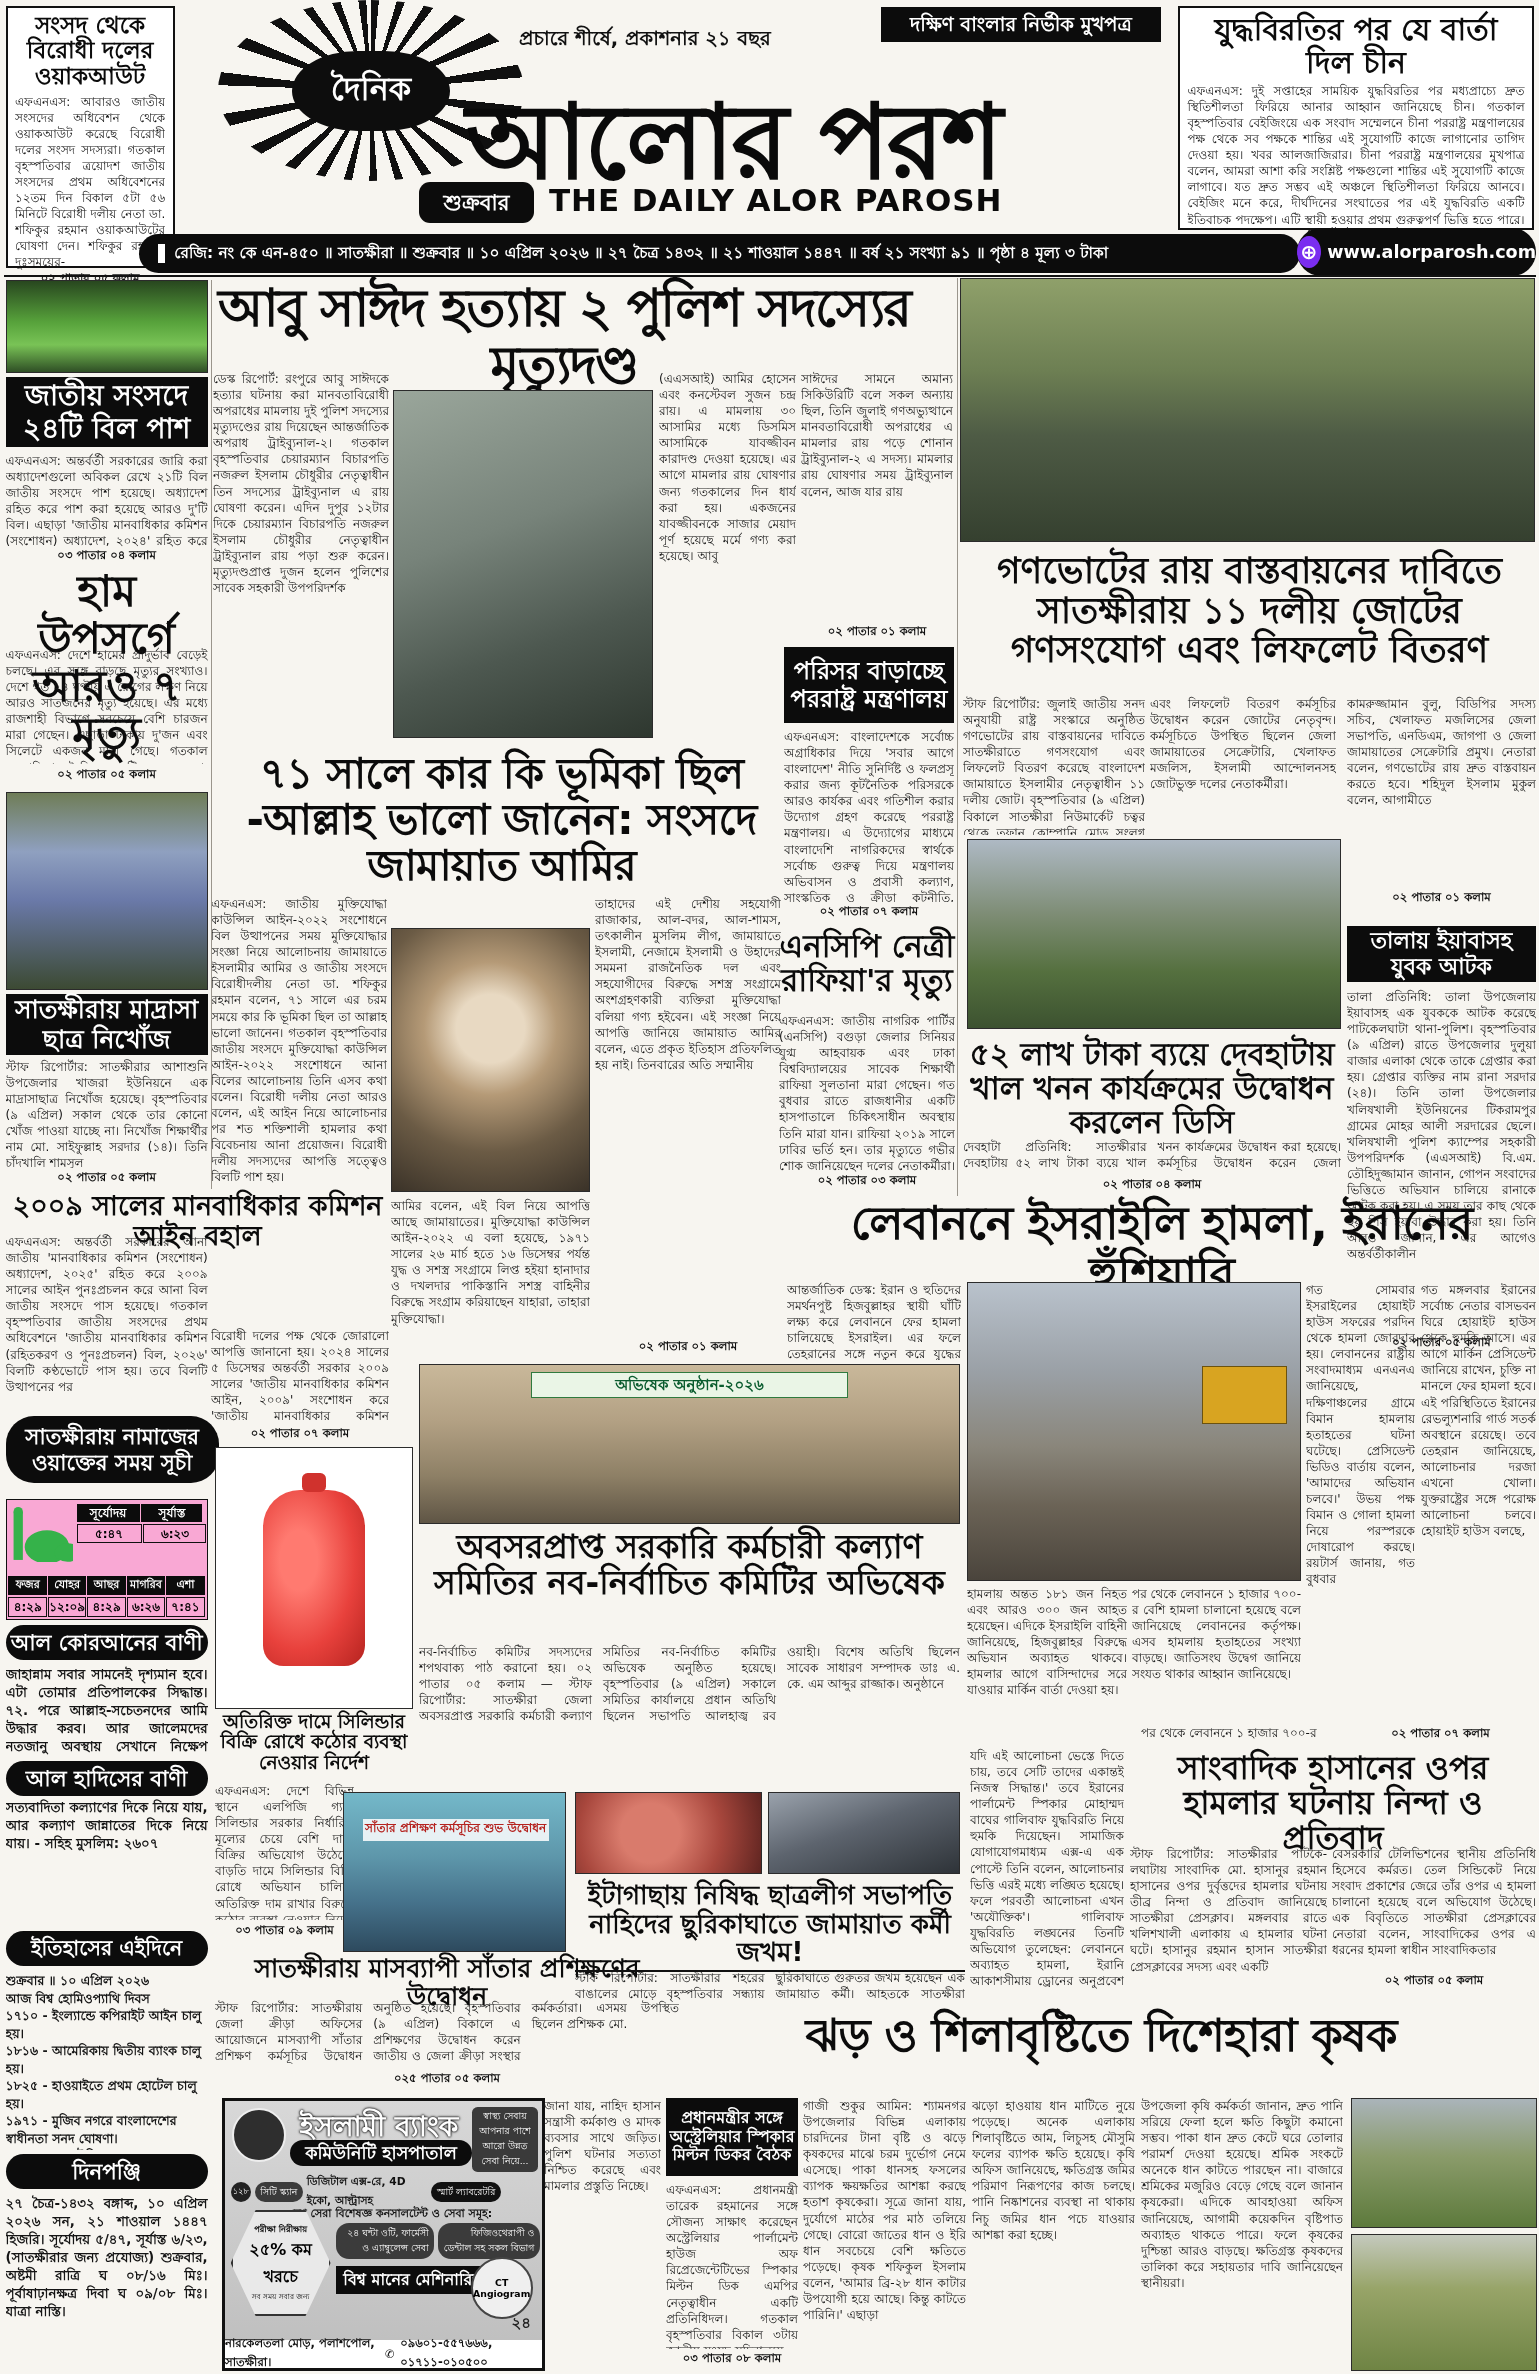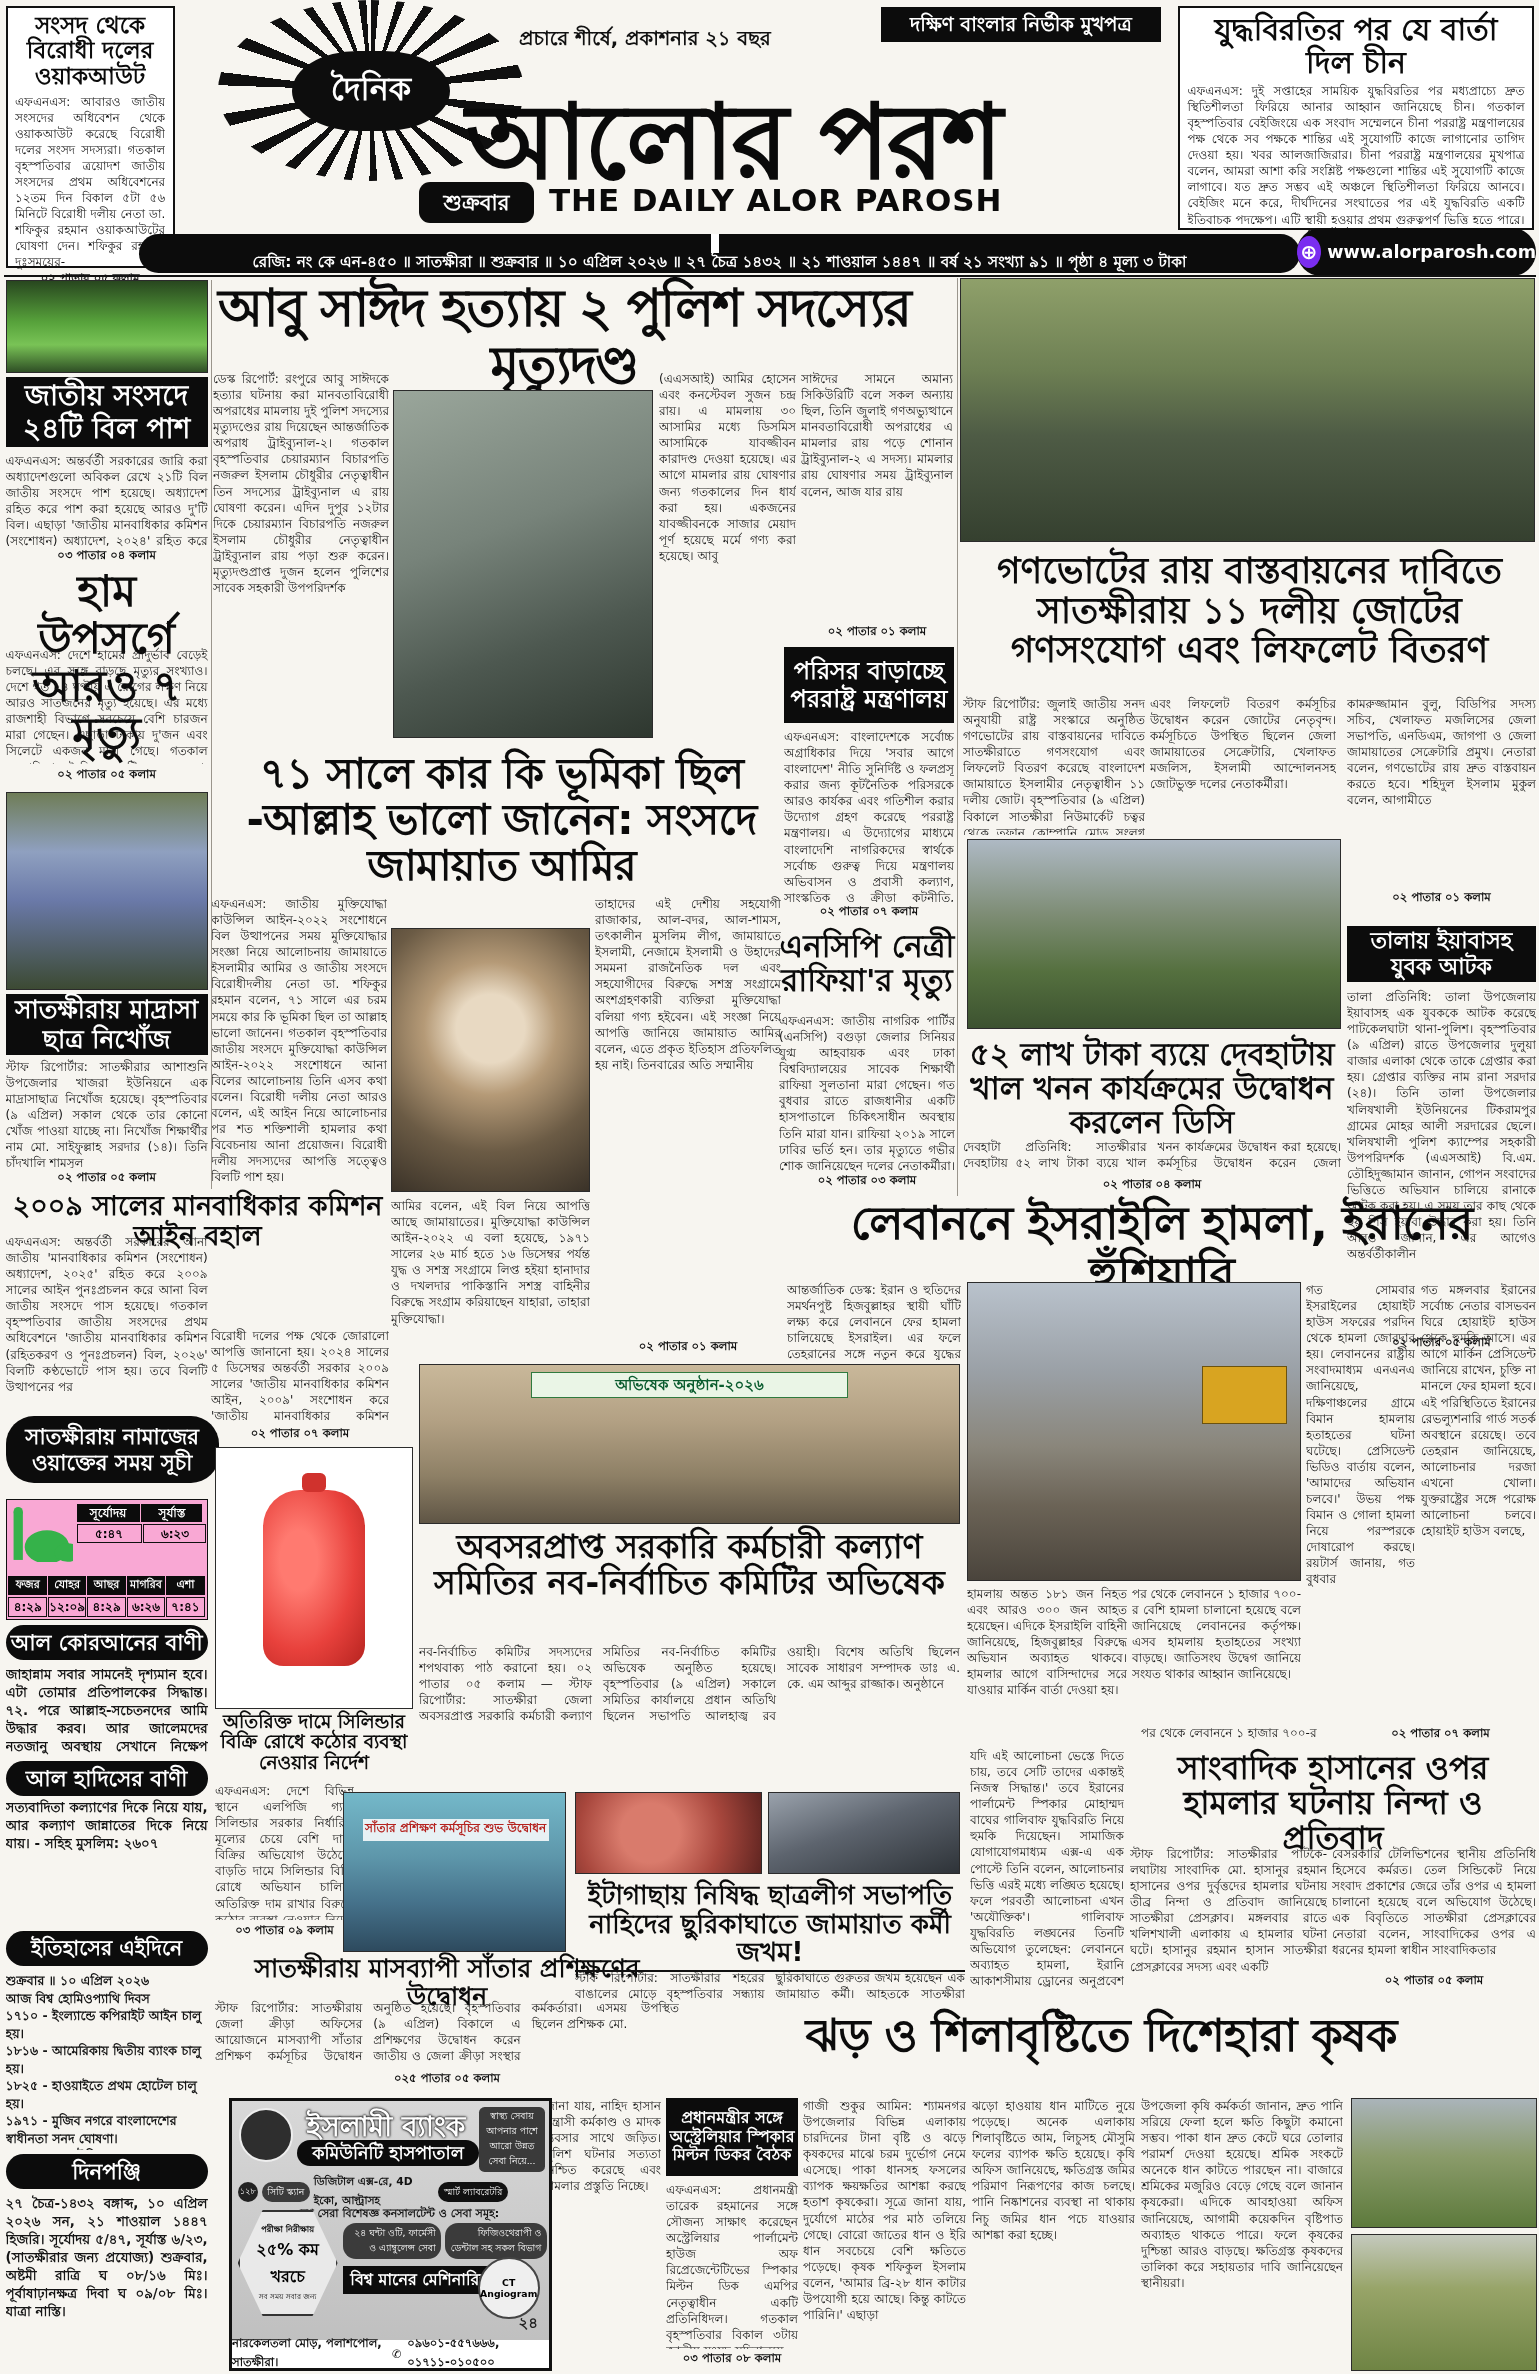--- a/index.html
+++ b/index.html
@@ -45,21 +45,21 @@
   <div class="abs" style="left:549px;top:182px;width:538px;font-size:31px;font-weight:900;color:#0a0a0a;letter-spacing:0.9px;">THE DAILY ALOR PAROSH</div>
 
   <div class="abs wb" style="left:881px;top:7.4px;width:280px;height:35px;font-size:19.5px;">দক্ষিণ বাংলার নির্ভীক মুখপত্র</div>
 
   <div class="abs box" style="left:1178px;top:5.6px;width:356px;height:224px;border-width:2.8px;">
     <div class="hl" style="font-size:30px;">যুদ্ধবিরতির পর যে বার্তা দিল চীন</div>
     <div class="b" style="margin-top:3.7px;height:141px;font-size:12px;">এফএনএস: দুই সপ্তাহের সাময়িক যুদ্ধবিরতির পর মধ্যপ্রাচ্যে দ্রুত স্থিতিশীলতা ফিরিয়ে আনার আহ্বান জানিয়েছে চীন। গতকাল বৃহস্পতিবার বেইজিংয়ে এক সংবাদ সম্মেলনে চীনা পররাষ্ট্র মন্ত্রণালয়ের পক্ষ থেকে সব পক্ষকে শান্তির এই সুযোগটি কাজে লাগানোর তাগিদ দেওয়া হয়। খবর আলজাজিরার। চীনা পররাষ্ট্র মন্ত্রণালয়ের মুখপাত্র বলেন, আমরা আশা করি সংশ্লিষ্ট পক্ষগুলো শান্তির এই সুযোগটি কাজে লাগাবে। যত দ্রুত সম্ভব এই অঞ্চলে স্থিতিশীলতা ফিরিয়ে আনবে। বেইজিং মনে করে, দীর্ঘদিনের সংঘাতের পর এই যুদ্ধবিরতি একটি ইতিবাচক পদক্ষেপ। এটি স্থায়ী হওয়ার প্রথম গুরুত্বপূর্ণ ভিত্তি হতে পারে। এ বিষয়ে সব পক্ষকে এক ------</div>
     <div class="more">০২ পাতার ০১ কলাম</div>
   </div>
 
-  <div class="abs wb pill" style="left:139px;top:234px;width:1161px;height:39px;font-size:15.3px;justify-content:flex-start;padding:0 18.6px;box-sizing:border-box;flex-direction:column;">
+  <div class="abs wb pill" style="left:139px;top:234px;width:1161px;height:39px;font-size:15.3px;justify-content:flex-start;padding:0 18.6px;box-sizing:border-box;">
     <span style="background:#fff;width:7.4px;height:18.6px;display:inline-block;margin-right:9.3px;"></span>
     <span>রেজি: নং কে এন-৪৫০ ॥ সাতক্ষীরা ॥ শুক্রবার ॥ ১০ এপ্রিল ২০২৬ ॥ ২৭ চৈত্র ১৪৩২ ॥ ২১ শাওয়াল ১৪৪৭ ॥ বর্ষ ২১  সংখ্যা ৯১ ॥ পৃষ্ঠা ৪  মূল্য ৩ টাকা</span>
   </div>
   <div class="abs wb pill" style="left:1297px;top:228px;width:239px;height:48px;font-size:17.6px;gap:6.5px;">
     <span style="width:32px;height:32px;border-radius:50%;background:#7a2df0;display:flex;align-items:center;justify-content:center;font-size:20.4px;">⊕</span>
     <span>www.alorparosh.com</span>
   </div>
   <div class="hr" style="left:3.7px;top:275px;width:1532px;height:1.9px;"></div>
 
   <div class="abs hl" style="left:172px;top:280px;width:784px;font-size:52px;letter-spacing:-1.9px;">আবু সাঈদ হত্যায় ২ পুলিশ সদস্যের মৃত্যুদণ্ড</div>
@@ -223,21 +223,21 @@
   <div class="abs b" style="left:972px;top:2098px;width:163px;height:271px;">ঝড়ো হাওয়ায় ধান মাটিতে নুয়ে পড়েছে। অনেক এলাকায় শিলাবৃষ্টিতে আম, লিচুসহ মৌসুমি ফলের ব্যাপক ক্ষতি হয়েছে। কৃষি অফিস জানিয়েছে, ক্ষতিগ্রস্ত জমির পরিমাণ নিরূপণের কাজ চলছে। পানি নিষ্কাশনের ব্যবস্থা না থাকায় নিচু জমির ধান পচে যাওয়ার আশঙ্কা করা হচ্ছে।</div>
   <div class="abs b" style="left:1141px;top:2098px;width:202px;height:271px;">উপজেলা কৃষি কর্মকর্তা জানান, দ্রুত পানি সরিয়ে ফেলা হলে ক্ষতি কিছুটা কমানো সম্ভব। পাকা ধান দ্রুত কেটে ঘরে তোলার পরামর্শ দেওয়া হয়েছে। শ্রমিক সংকটে অনেকে ধান কাটতে পারছেন না। বাজারে শ্রমিকের মজুরিও বেড়ে গেছে বলে জানান কৃষকেরা। এদিকে আবহাওয়া অফিস জানিয়েছে, আগামী কয়েকদিন বৃষ্টিপাত অব্যাহত থাকতে পারে। ফলে কৃষকের দুশ্চিন্তা আরও বাড়ছে। ক্ষতিগ্রস্ত কৃষকদের তালিকা করে সহায়তার দাবি জানিয়েছেন স্থানীয়রা।</div>
   <div class="photo" style="left:1351px;top:2098px;width:186px;height:130px;background:linear-gradient(180deg,#aab4ba 0%,#8a9b6a 45%,#5d7a3c 100%);"></div>
   <div class="photo" style="left:1351px;top:2234px;width:186px;height:137px;background:linear-gradient(180deg,#c4c9bd 0%,#97a468 40%,#6f8444 100%);"></div>
 
   <div class="abs b" style="left:544px;top:2098px;width:117px;height:271px;">জানা যায়, নাহিদ হাসান সন্ত্রাসী কর্মকাণ্ড ও মাদক ব্যবসার সাথে জড়িত। পুলিশ ঘটনার সত্যতা নিশ্চিত করেছে এবং মামলার প্রস্তুতি নিচ্ছে।</div>
   <div class="abs wb" style="left:666px;top:2098px;width:132px;height:78px;font-size:16px;padding:1.9px;box-sizing:border-box;">প্রধানমন্ত্রীর সঙ্গে অস্ট্রেলিয়ার স্পিকার মিল্টন ডিকর বৈঠক</div>
   <div class="abs b" style="left:666px;top:2182px;width:132px;height:167px;">এফএনএস: প্রধানমন্ত্রী তারেক রহমানের সঙ্গে সৌজন্য সাক্ষাৎ করেছেন অস্ট্রেলিয়ার পার্লামেন্ট হাউজ অফ রিপ্রেজেন্টেটিভের স্পিকার মিল্টন ডিক এমপির নেতৃত্বাধীন একটি প্রতিনিধিদল। গতকাল বৃহস্পতিবার বিকাল ৩টায় জাতীয় সংসদ সচিবালয়ে</div>
   <div class="abs more" style="left:666px;top:2350px;width:132px;">০৩ পাতার ০৮ কলাম</div>
 
-  <div class="abs" style="left:229px;top:2098px;width:323px;height:273px;border:3.7px solid #111;background:linear-gradient(180deg,#d8d8d8,#bdbdbd);box-sizing:border-box;overflow:hidden;">
+  <div class="abs" style="left:222px;top:2098px;width:323px;height:273px;border:3.7px solid #111;background:linear-gradient(180deg,#d8d8d8,#bdbdbd);box-sizing:border-box;overflow:hidden;">
     <div style="position:absolute;left:7.4px;top:7.4px;width:50px;height:50px;border-radius:50%;background:#2e2e2e;border:2.8px double #eee;"></div>
     <div style="position:absolute;left:61px;top:3.7px;width:186px;text-align:center;font-size:28px;font-weight:900;color:#fff;text-shadow:0 0 2.8px #000,0 0 1.9px #000;">ইসলামী ব্যাংক</div>
     <div class="wb pill" style="position:absolute;left:65px;top:39px;width:182px;height:26px;font-size:17.6px;">কমিউনিটি হাসপাতাল</div>
     <div style="position:absolute;right:3.7px;top:5.6px;width:61px;font-size:9.3px;color:#fff;background:#3a3a3a;border-radius:5.6px;padding:2.8px;text-align:center;">স্বাস্থ্য সেবায় আপনার পাশে আরো উন্নত সেবা নিয়ে...</div>
     <div style="position:absolute;left:5.6px;top:72px;display:flex;gap:3.7px;align-items:center;">
       <span style="width:20.4px;height:20.4px;border-radius:50%;background:#222;color:#fff;font-size:8.3px;display:flex;align-items:center;justify-content:center;">১২৮</span>
       <span class="chip">সিটি স্ক্যান</span>
       <span style="font-size:10.7px;font-weight:bold;color:#111;max-width:121px;">ডিজিটাল এক্স-রে, 4D ইকো, আল্ট্রাসহ</span>
       <span class="chip" style="background:#111;">স্মার্ট ল্যাবরেটরি</span>
     </div>

